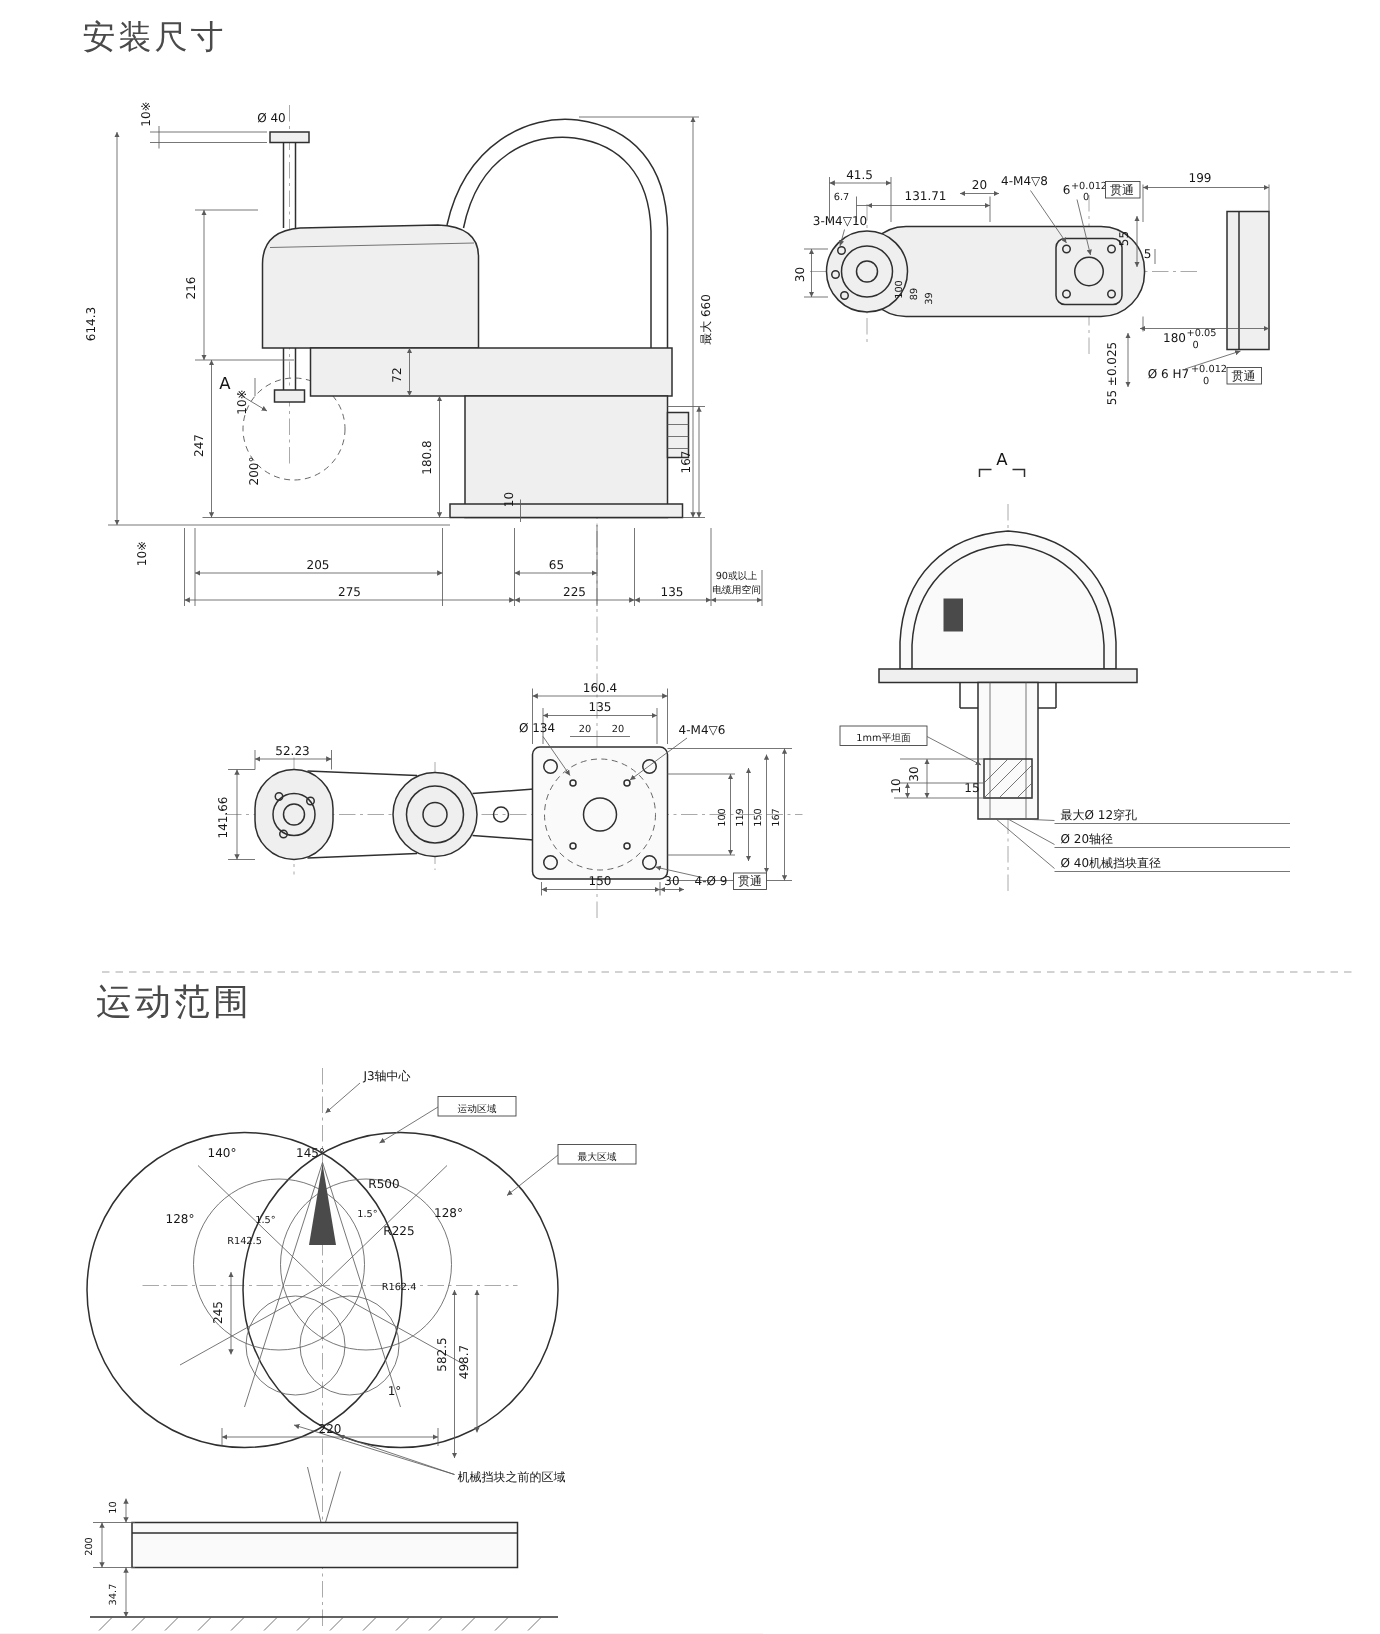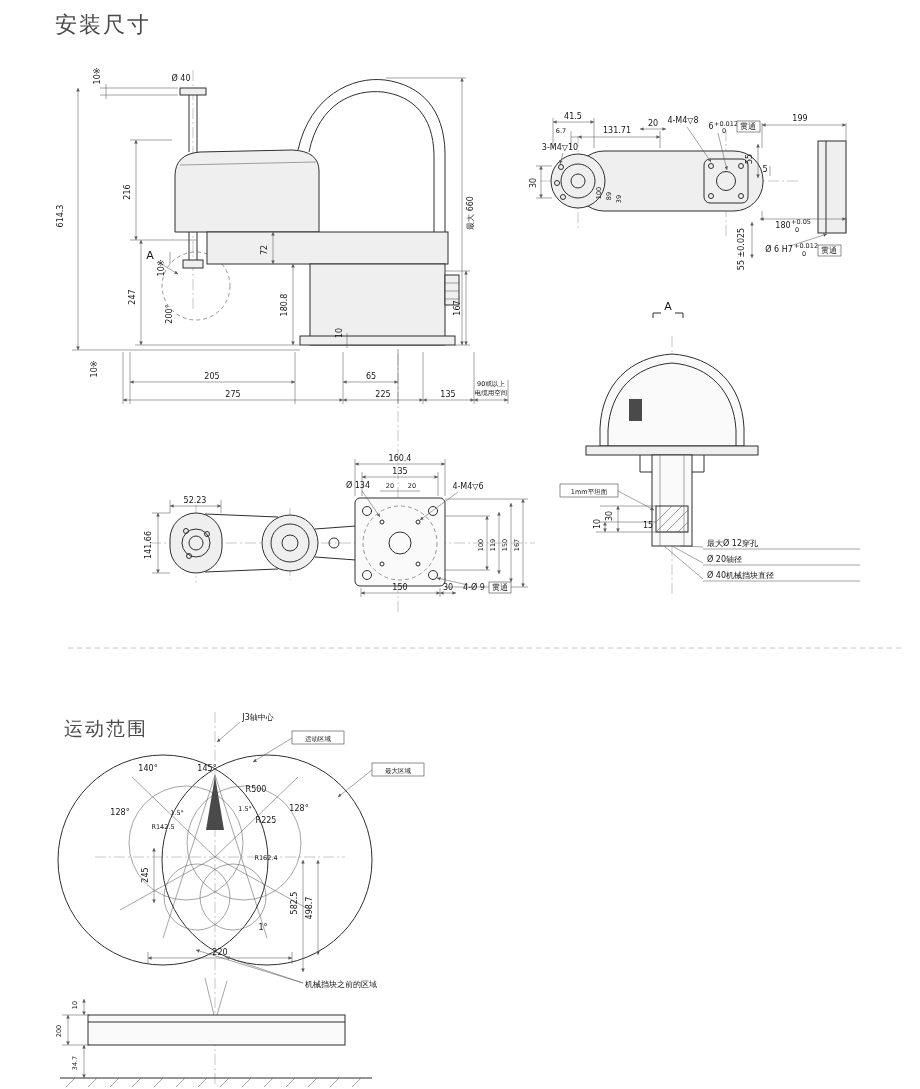--- a/index.html
+++ b/index.html
@@ -1,20 +1,20 @@
 <!DOCTYPE html>
 <html><head>
 <meta charset="utf-8">
 <style>
   html,body{margin:0;padding:0;background:#ebebeb;}
   .page{width:920px;height:1089px;background:#ffffff;position:relative;overflow:hidden;
         font-family:"DejaVu Sans","Liberation Sans",sans-serif;}
   .sec-title{position:absolute;color:#4a4a4a;letter-spacing:2px;font-weight:normal;}
   #title1{left:14px;top:10px;font-size:22px;margin-left:41px;}
-  #title2{left:64px;top:716px;font-size:19px;}
+  #title2{left:64px;top:652px;font-size:24px;}
   svg{position:absolute;left:0;top:0;}
   .m  {stroke:#2f2f2f;stroke-width:1;fill:none;}
   .f  {fill:#efefef;stroke:#2f2f2f;stroke-width:1;}
   .f2 {fill:#fafafa;stroke:#2f2f2f;stroke-width:1;}
   .t  {stroke:#5a5a5a;stroke-width:.55;fill:none;}
   .d  {stroke:#5a5a5a;stroke-width:.55;fill:none;marker-start:url(#ar);marker-end:url(#ar);}
   .ld {stroke:#5a5a5a;stroke-width:.55;fill:none;marker-end:url(#ar);}
   .cl {stroke:#8d8d8d;stroke-width:.5;stroke-dasharray:11 3 2 3;fill:none;}
   .dsh{stroke:#565656;stroke-width:.6;stroke-dasharray:4 3;fill:none;}
   .dv {stroke:#c4c4c4;stroke-width:1;stroke-dasharray:5 4;fill:none;}

